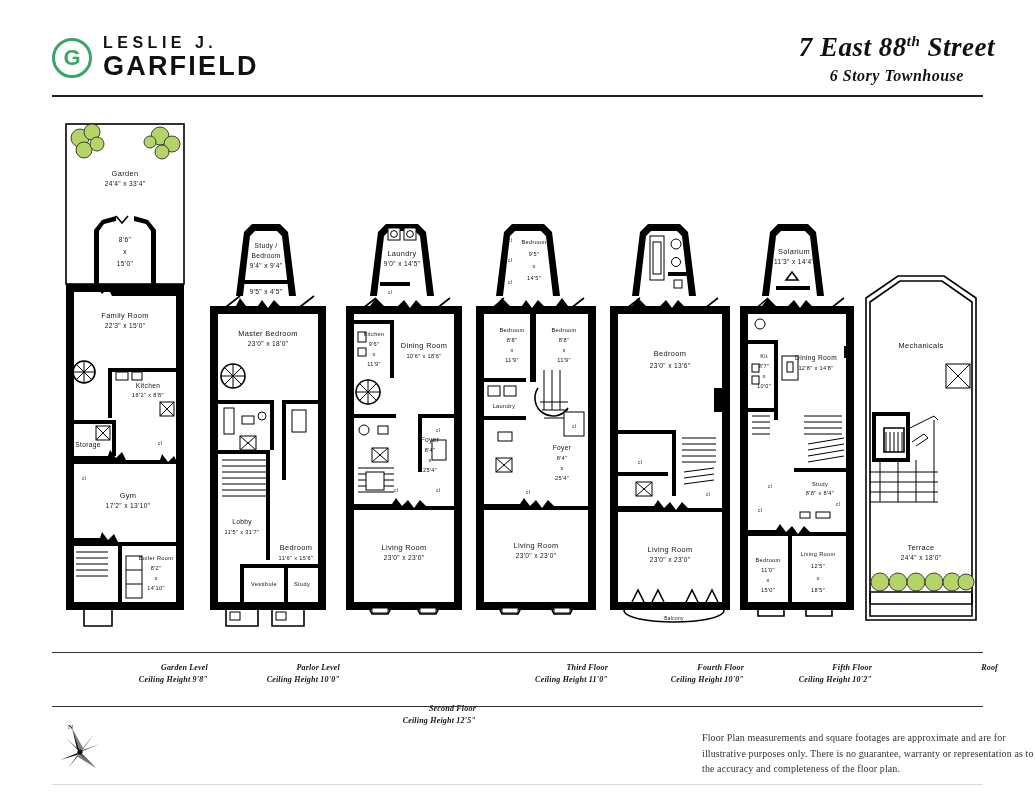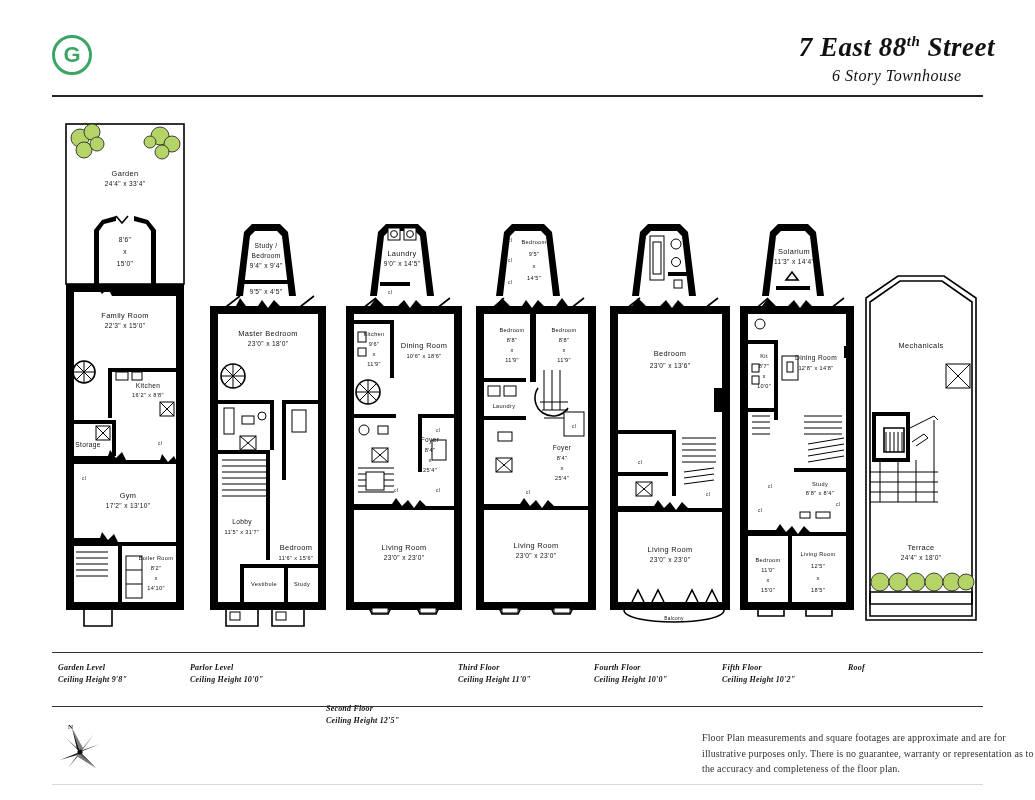--- a/index.html
+++ b/index.html
@@ -22,21 +22,21 @@
   .logo-l1{font-size:16px;font-weight:bold;letter-spacing:4.5px;color:#111;
     font-family:"Liberation Sans",sans-serif;}
   .logo-l2{font-size:27px;font-weight:bold;letter-spacing:2.2px;color:#111;
     margin-top:2px;font-family:"Liberation Sans",sans-serif;}
 
   .title-block{position:absolute;right:40px;top:32px;text-align:center;}
   .title-main{font-family:"Liberation Serif",serif;font-style:italic;font-weight:bold;
     font-size:27px;color:#111;letter-spacing:.5px;white-space:nowrap;}
   .title-main .sup{font-size:15px;vertical-align:super;}
   .title-sub{font-family:"Liberation Serif",serif;font-style:italic;
-    font-size:16px;color:#111;margin-top:4px;letter-spacing:.5px;}
+    font-size:16px;color:#111;margin-top:4px;letter-spacing:.5px;font-weight:bold;}
 
   .rule{position:absolute;left:52px;top:95px;width:931px;height:2px;background:#222;}
 
   
   .plans{position:absolute;left:0;top:120px;width:989px;height:540px;}
   .plan{position:absolute;top:0;}
 
   svg{display:block;overflow:visible;}
   .wall{fill:#000;}
   .thin{fill:none;stroke:#000;stroke-width:1;}
@@ -46,41 +46,45 @@
     text-anchor:middle;letter-spacing:.35px;}
   .lbl.big{font-size:7.4px;}
   .lbl.sm{font-size:5.6px;}
   .lbl.xs{font-size:4.8px;}
   .tree{fill:#b4d468;stroke:#2e2e2e;stroke-width:.9;}
 
   
   .footline{position:absolute;left:52px;top:652px;width:931px;height:1px;background:#333;}
   .footline2{position:absolute;left:52px;top:706px;width:931px;height:1px;background:#333;}
   .flabels{position:absolute;left:0;top:662px;width:1035px;height:40px;}
-  .flabel{position:absolute;text-align:left;
+  .flabel{position:absolute;text-align:right;
     font-family:"Liberation Serif",serif;font-style:italic;font-weight:bold;font-size:8px;
     color:#111;line-height:1.45;letter-spacing:.2px;}
 
   
   .compass{position:absolute;left:52px;top:716px;width:60px;height:62px;}
   .disclaimer{position:absolute;left:662px;top:730px;width:340px;
     font-family:Liberation Serif, serif;font-size:10px;color:#333;
     line-height:1.55;letter-spacing:.1px;margin-left:40px;}
   .bottomrule{position:absolute;left:52px;top:784px;width:931px;height:1px;background:#d9d9d9;}
 </style>
 </head>
 <body>
 
 <div class="page">
 
   <div class="header">
 
     <div class="logo">
       <div class="logo-mark">
         <span>G</span>
+      </div>
+      <div class="logo-text">
+        <div class="logo-l1">LESLIE J.</div>
+        <div class="logo-l2">GARFIELD</div>
       </div>
     </div>
 
     <div class="title-block">
       <div class="title-main"><span>7 East 88</span><span class="sup">th</span><span> Street</span></div>
       <div class="title-sub">6 Story Townhouse</div>
     </div>
 
     <div class="rule"></div>
   </div>

